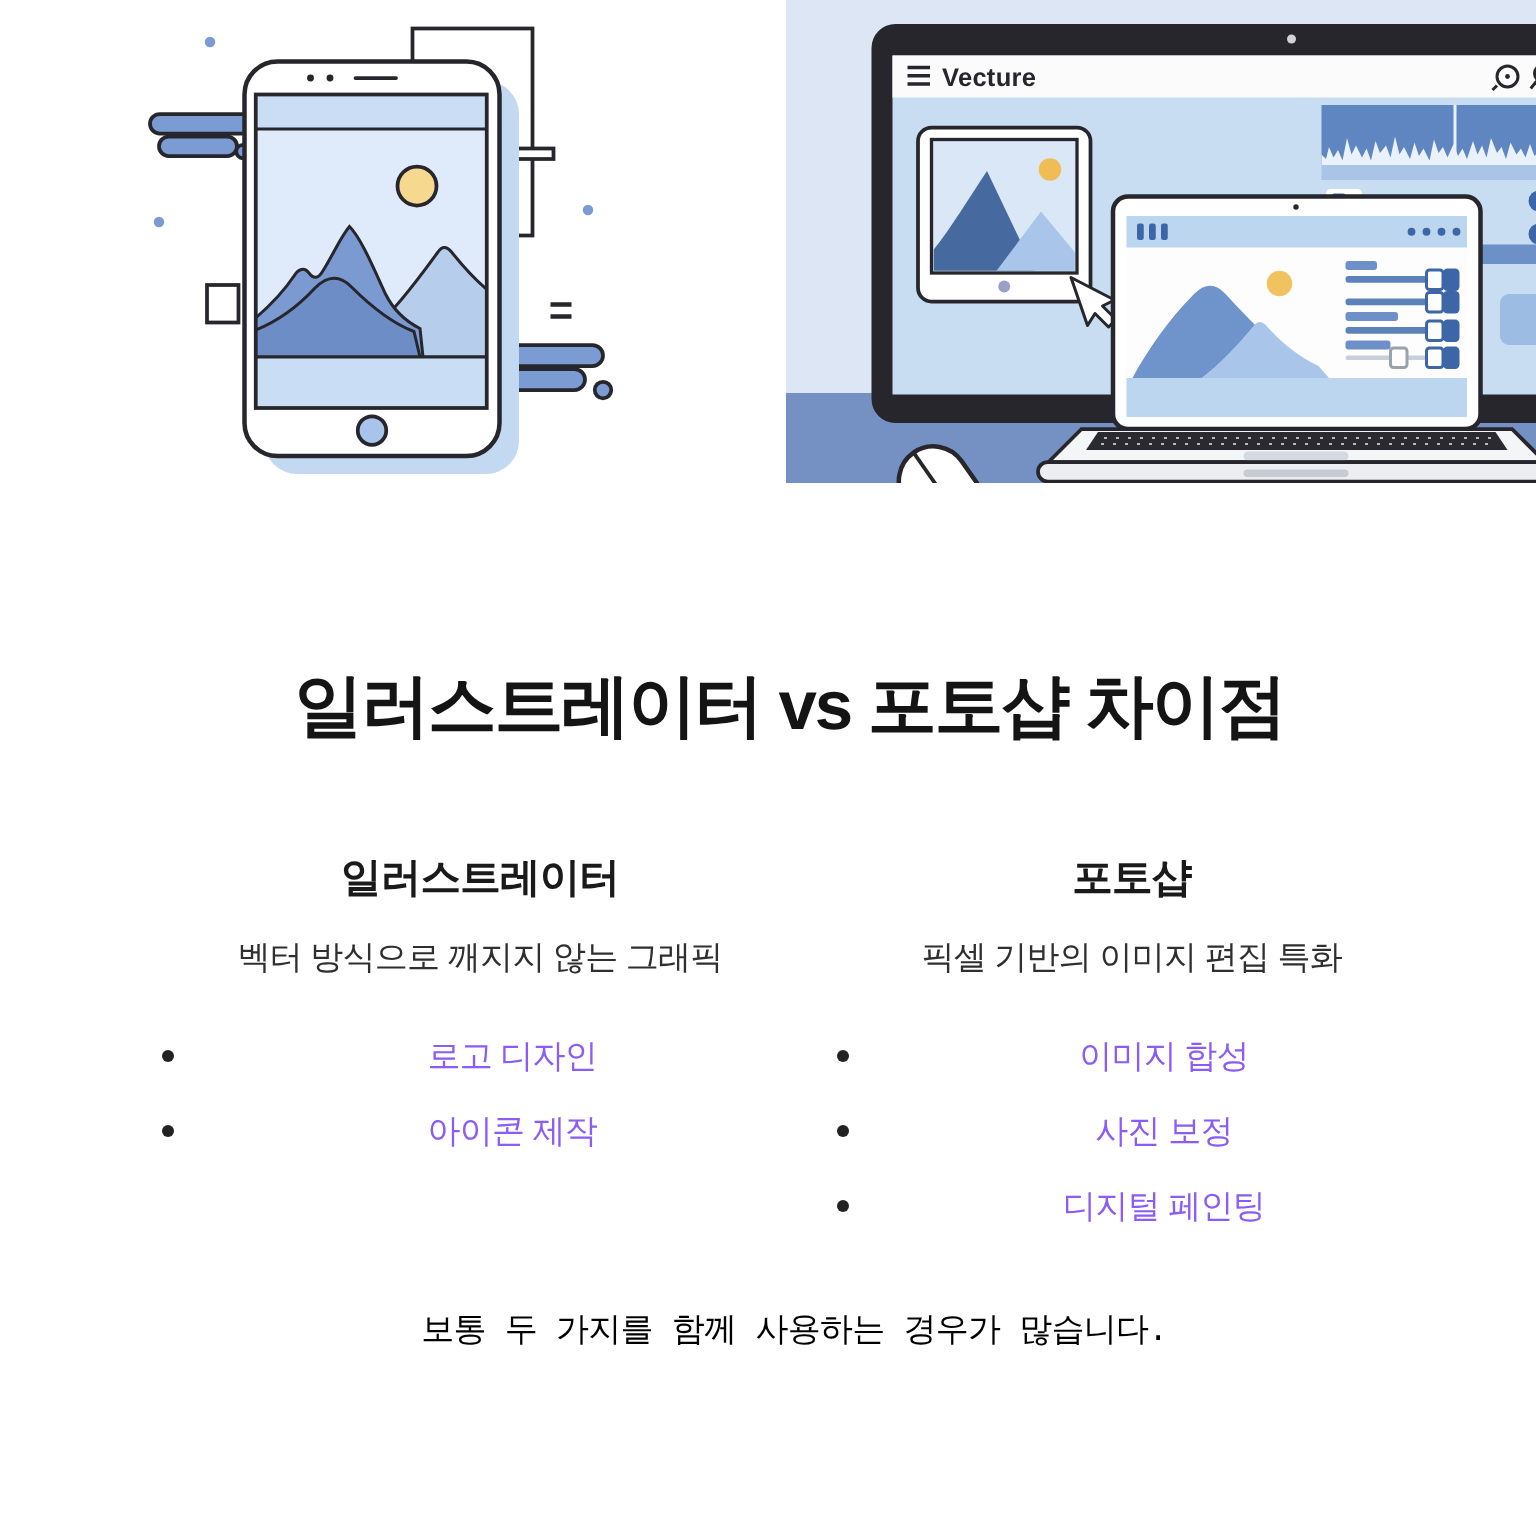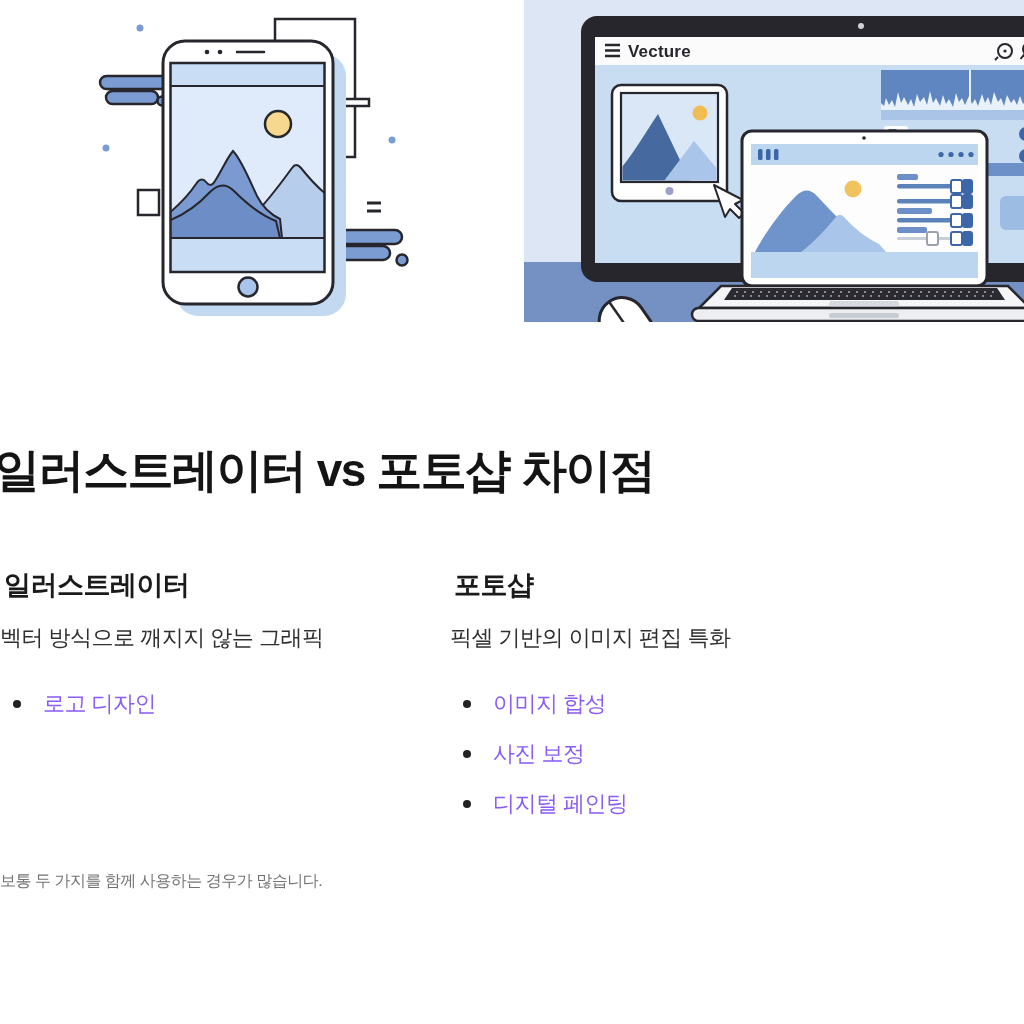--- a/index.html
+++ b/index.html
@@ -6,38 +6,38 @@
   html,body { margin:0; padding:0; }
   body {
     width:1024px; height:1024px; background:#ffffff; overflow:hidden;
     font-family:"Liberation Sans", sans-serif; color:#2e2e2e;
   }
   .hero { position:relative; width:1024px; height:322px; background:#fff; }
   .hero-left  { position:absolute; left:0;   top:0; width:512px; height:322px; }
   .hero-right { position:absolute; left:524px; top:0; width:512px; height:349px; }
   .hero svg { display:block; }
 
-  .content { padding-right:60px; }
+  .content { padding-left:95px; padding-right:60px;text-align:center; }
   .page-title {
     margin:122px 0 0 -6px; font-size:46px; line-height:1.15; font-weight:800;
     color:#141414; letter-spacing:-1.5px;
   }
   .columns { display:grid; grid-template-columns:450px auto; margin-top:66px; }
   .col-heading { margin:4px; font-size:27px; font-weight:700; color:#1a1a1a; letter-spacing:-0.5px; }
   .col-desc { margin:20px 0 0; font-size:22px; color:#2f2f2f; letter-spacing:-0.5px; }
   .feature-list { margin:26px 0 0; padding:0; list-style:none; }
   .feature-list li {
     position:relative; padding-left:43px; height:50px; line-height:50px;
     font-size:22px; color:#8b5cf6; letter-spacing:-0.5px;
   }
   .feature-list li::before {
     content:""; position:absolute; left:13px; top:21px;
     width:8px; height:8px; border-radius:50%; background:#222;
   }
-  .closing-note { margin:42px 0 0; font-size:16px; color:#737373; letter-spacing:-0.5px; }
+  .closing-note { margin:42px 0 0; font-size:22px; color:#000000; letter-spacing:-0.5px;font-family:Liberation Mono, monospace; }
 </style>
 </head>
 <body>
 
 <div class="hero">
 
   <div class="hero-left">
     <svg width="512" height="322" viewBox="0 0 512 322">
 
       <rect x="275" y="19" width="80" height="138" fill="#ffffff" stroke="#26262c" stroke-width="2.5"></rect>
@@ -211,20 +211,21 @@
 
 <div class="content">
   <h1 class="page-title">일러스트레이터 vs 포토샵 차이점</h1>
 
   <div class="columns">
     <div class="col">
       <h2 class="col-heading">일러스트레이터</h2>
       <p class="col-desc">벡터 방식으로 깨지지 않는 그래픽</p>
       <ul class="feature-list">
         <li>로고 디자인</li>
+        <li>아이콘 제작</li>
       </ul>
     </div>
     <div class="col">
       <h2 class="col-heading">포토샵</h2>
       <p class="col-desc">픽셀 기반의 이미지 편집 특화</p>
       <ul class="feature-list">
         <li>이미지 합성</li>
         <li>사진 보정</li>
         <li>디지털 페인팅</li>
       </ul>

